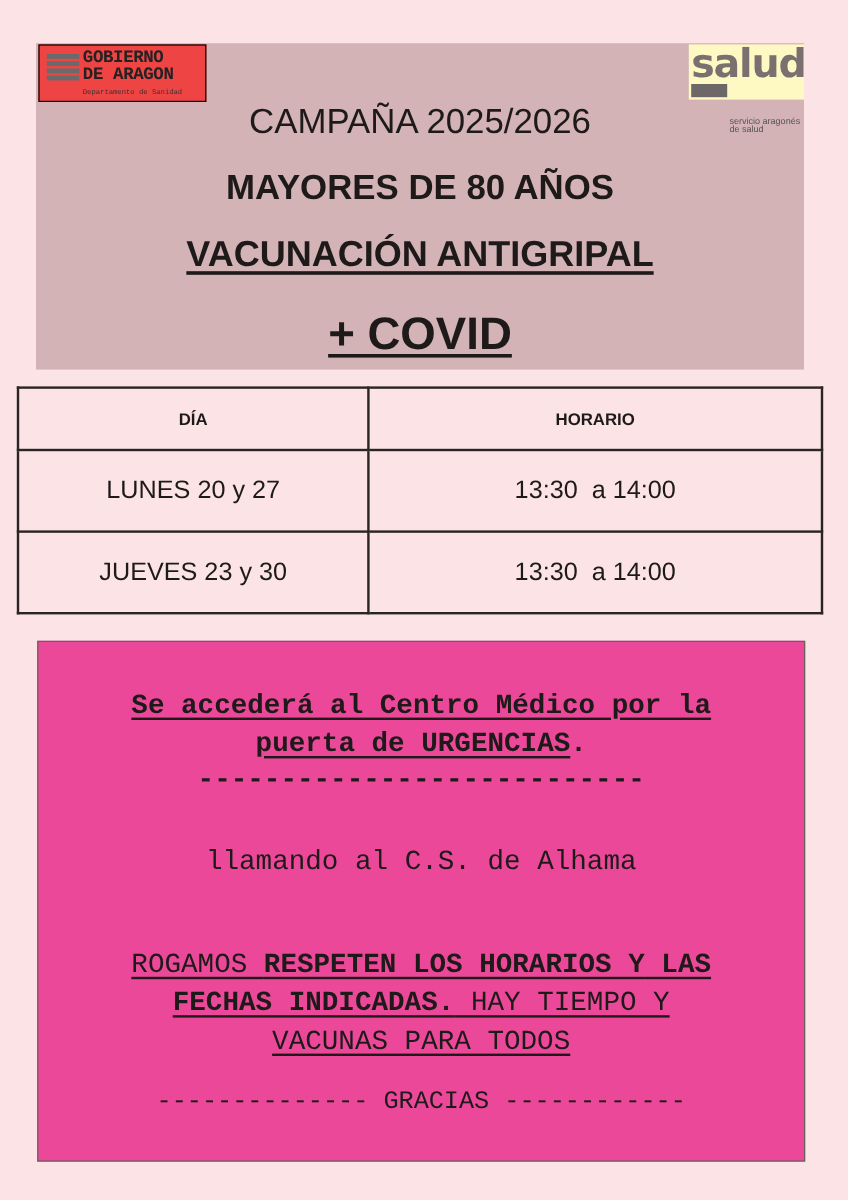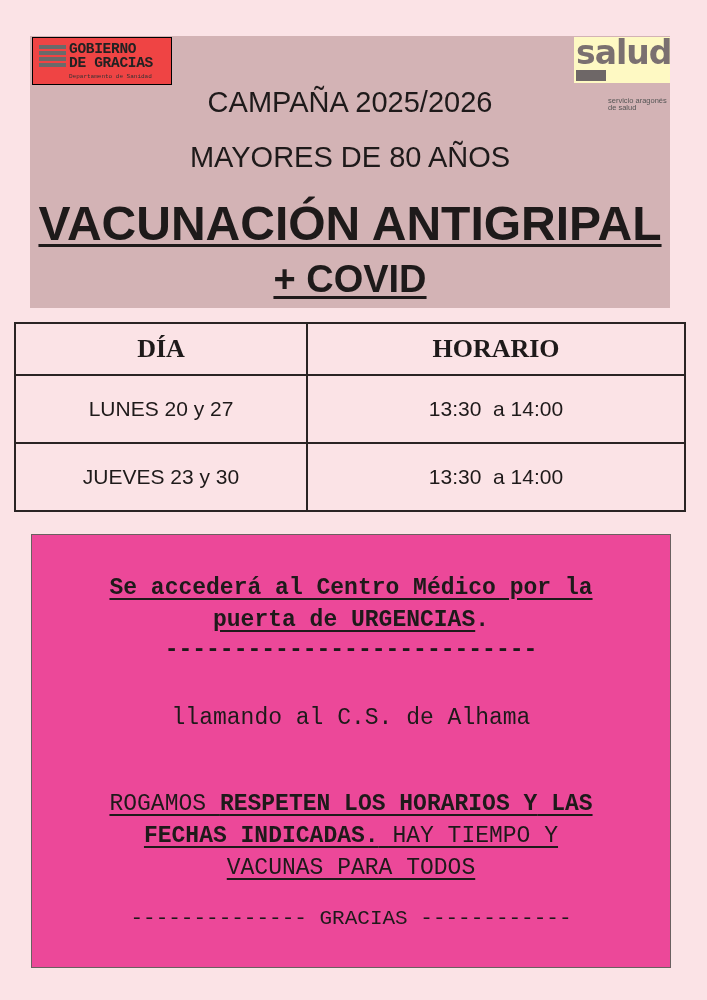--- a/index.html
+++ b/index.html
@@ -31,32 +31,32 @@
     letter-spacing:-1px; font-family:"DejaVu Sans", sans-serif;
   }
   .logo-salud .bar { position:absolute; left:2px; top:33px; width:30px; height:11px; background:#6e6767; }
   .logo-salud .sub {
     position:absolute; left:34px; top:32px; font-size:7.5px; line-height:7px; color:#555;margin-top:28px;
   }
   .h1 {
     position:absolute; left:30px; width:640px; text-align:center; color:#1e1a1a;
   }
   .campaign { top:86px; font-size:29px; }
-  .age { top:141px; font-size:29px; }
-  .vac { top:196px; font-size:48px; font-weight:bold; }
+  .age { top:141px; font-size:29px;font-weight:bold; }
+  .vac { top:196px; font-size:30px; font-weight:bold; }
   .covid { top:258px; font-size:38px; font-weight:bold; }
   .ul { text-decoration:underline; text-decoration-thickness:3px; text-underline-offset:4px; }
 
   table.schedule {
     position:absolute; left:14px; top:322px; width:672px; border-collapse:collapse;
   }
   table.schedule td, table.schedule th {
     border:2px solid #2a2424; text-align:center; font-size:21px; font-weight:normal;
   }
-  table.schedule th { font-weight:bold; height:48px; font-size:26px;font-family:Liberation Serif, serif; }
+  table.schedule th { font-weight:bold; height:48px; font-size:14px; }
   table.schedule td { height:64px; }
   table.schedule .c1 { width:288px; }
 
   .notice {
     position:absolute; left:31px; top:534px; width:638px; height:432px;
     border:1px solid #6a6060; background:#ec4899;
     font-family:"Liberation Mono", monospace; text-align:center; color:#1e1a1a;
   }
   .notice .line { position:absolute; left:0; width:100%; font-size:23px; white-space:nowrap; }
   .b { font-weight:bold; }
@@ -69,21 +69,21 @@
 
 <div class="logo-gob">
   <div class="flag">
       <div></div>
       <div></div>
       <div></div>
       <div></div>
     </div>
   <div class="name">
     <div>GOBIERNO</div>
-    <div>DE GRACIAS</div>
+    <div>DE ARAGON</div>
   </div>
   <div class="dept">Departamento de Sanidad</div>
 </div>
 
 <div class="logo-salud">
   <div class="word">salud</div>
   <div class="bar"></div>
   <div class="sub">
     <div>servicio aragonés</div>
     <div>de salud</div>

